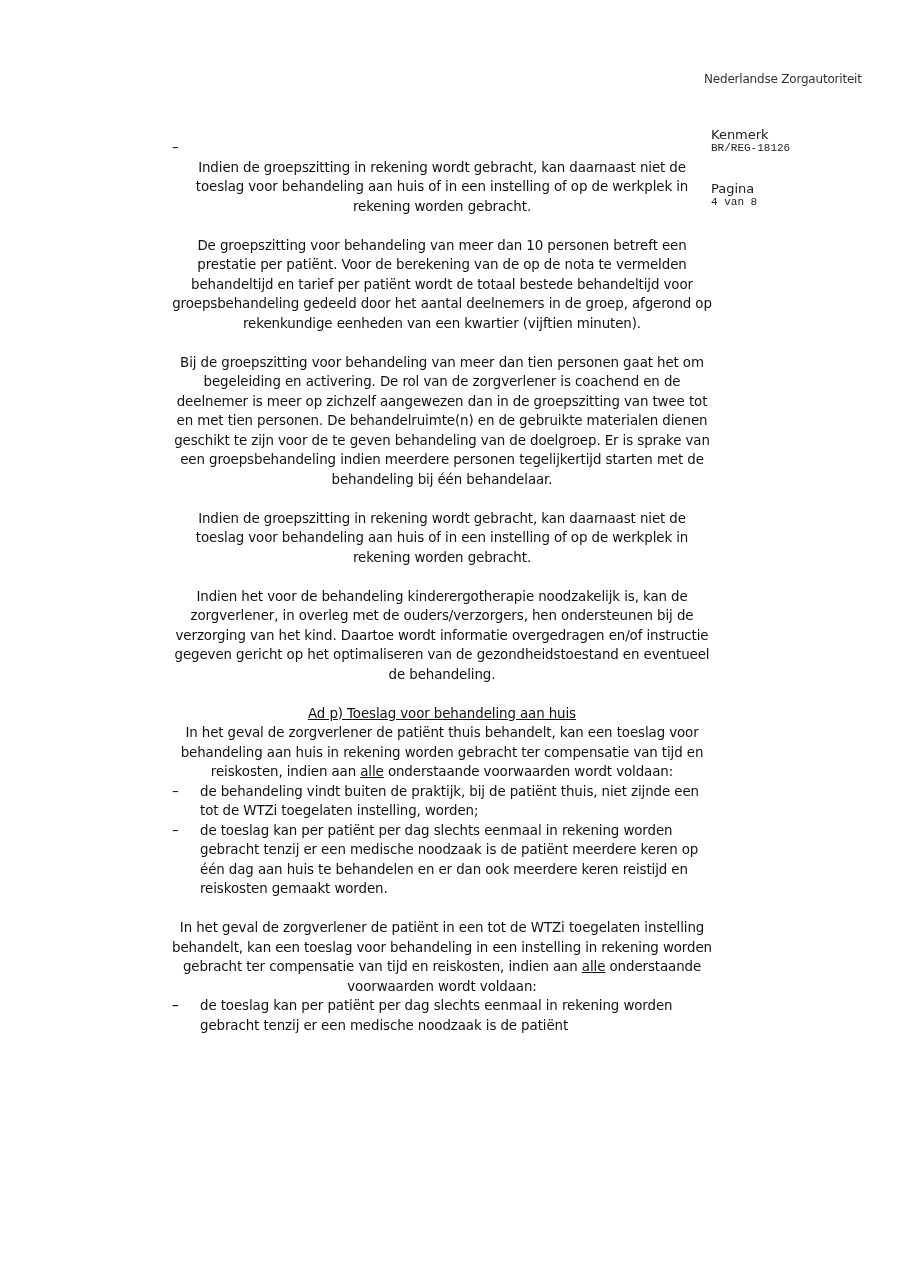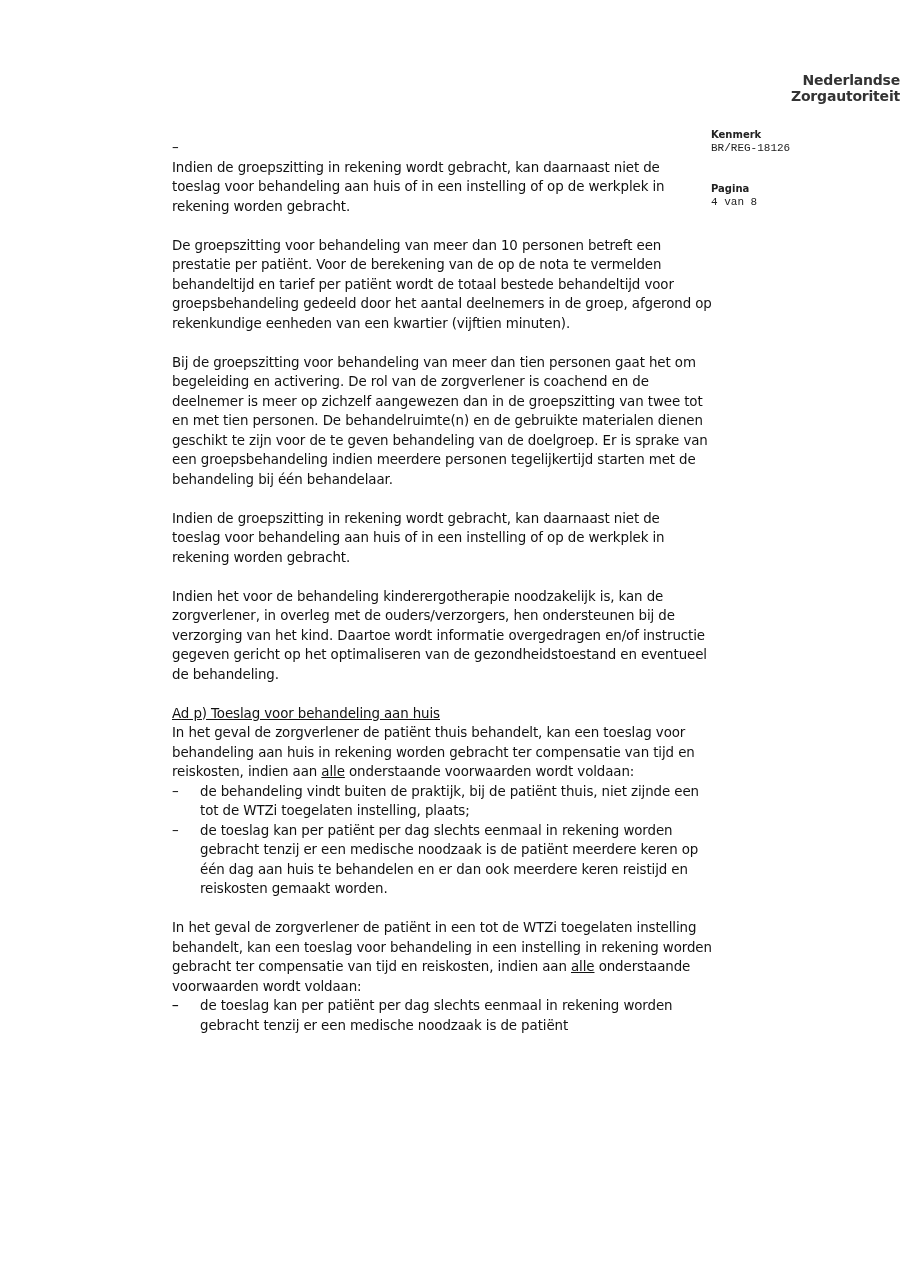--- a/index.html
+++ b/index.html
@@ -1,25 +1,25 @@
 <!DOCTYPE html>
 <html><head>
 <meta charset="utf-8">
 <style>
   html, body { margin: 0; padding: 0; background: #ffffff; }
   body { width: 900px; height: 1273px; position: relative; overflow: hidden;
          font-family: "DejaVu Sans", sans-serif; color: #111; }
-  .org { position: absolute; left: 704px; top: 72px; font-size: 14px; font-weight: bold; color: #333; letter-spacing: -0.2px; text-align: right; }
+  .org { position: absolute; left: 704px; top: 72px; font-size: 12px; font-weight: normal; color: #333; letter-spacing: -0.2px; }
   .meta { position: absolute; left: 711px; font-size: 11px; color: #222; }
-  .meta .lbl { font-size: 10px; font-weight: bold; display: block; line-height: 12px; }
+  .meta .lbl { font-size: 13px; font-weight: normal; display: block; line-height: 12px; }
   .meta .val { display: block; line-height: 14px; font-family: Liberation Mono, monospace; }
   .meta.kenmerk { top: 129px; }
   .meta.pagina { top: 183px; }
   .main { position: absolute; left: 172px; top: 138px; width: 540px; font-size: 13.4px; line-height: 19.5px; letter-spacing: -0.1px; }
-  .main p { margin: 0; }
+  .main p { margin: 0; text-align: center; }
   .gap { height: 19.5px; }
   .heading { text-decoration: underline; }
   .bullet { position: relative; padding-left: 28px; }
   .bullet .dash { position: absolute; left: 0; top: 0; }
   u { text-decoration: underline; }
 </style>
 </head>
 <body>
 
 <div class="org">Nederlandse Zorgautoriteit</div>
@@ -48,21 +48,21 @@
   <p>Indien de groepszitting in rekening wordt gebracht, kan daarnaast niet de toeslag voor behandeling aan huis of in een instelling of op de werkplek in rekening worden gebracht.</p>
   <div class="gap"></div>
 
   <p>Indien het voor de behandeling kinderergotherapie noodzakelijk is, kan de zorgverlener, in overleg met de ouders/verzorgers, hen ondersteunen bij de verzorging van het kind. Daartoe wordt informatie overgedragen en/of instructie gegeven gericht op het optimaliseren van de gezondheidstoestand en eventueel de behandeling.</p>
   <div class="gap"></div>
 
   <p class="heading">Ad p) Toeslag voor behandeling aan huis</p>
   <p><span>In het geval de zorgverlener de patiënt thuis behandelt, kan een toeslag voor behandeling aan huis in rekening worden gebracht ter compensatie van tijd en reiskosten, indien aan </span><u>alle</u><span> onderstaande voorwaarden wordt voldaan:</span></p>
   <div class="bullet">
     <span class="dash">–</span>
-    <span>de behandeling vindt buiten de praktijk, bij de patiënt thuis, niet zijnde een tot de WTZi toegelaten instelling, plaats;</span>
+    <span>de behandeling vindt buiten de praktijk, bij de patiënt thuis, niet zijnde een tot de WTZi toegelaten instelling, worden;</span>
   </div>
   <div class="bullet">
     <span class="dash">–</span>
     <span>de toeslag kan per patiënt per dag slechts eenmaal in rekening worden gebracht tenzij er een medische noodzaak is de patiënt meerdere keren op één dag aan huis te behandelen en er dan ook meerdere keren reistijd en reiskosten gemaakt worden.</span>
   </div>
   <div class="gap"></div>
 
   <p><span>In het geval de zorgverlener de patiënt in een tot de WTZi toegelaten instelling behandelt, kan een toeslag voor behandeling in een instelling in rekening worden gebracht ter compensatie van tijd en reiskosten, indien aan </span><u>alle</u><span> onderstaande voorwaarden wordt voldaan:</span></p>
   <div class="bullet">
     <span class="dash">–</span>

